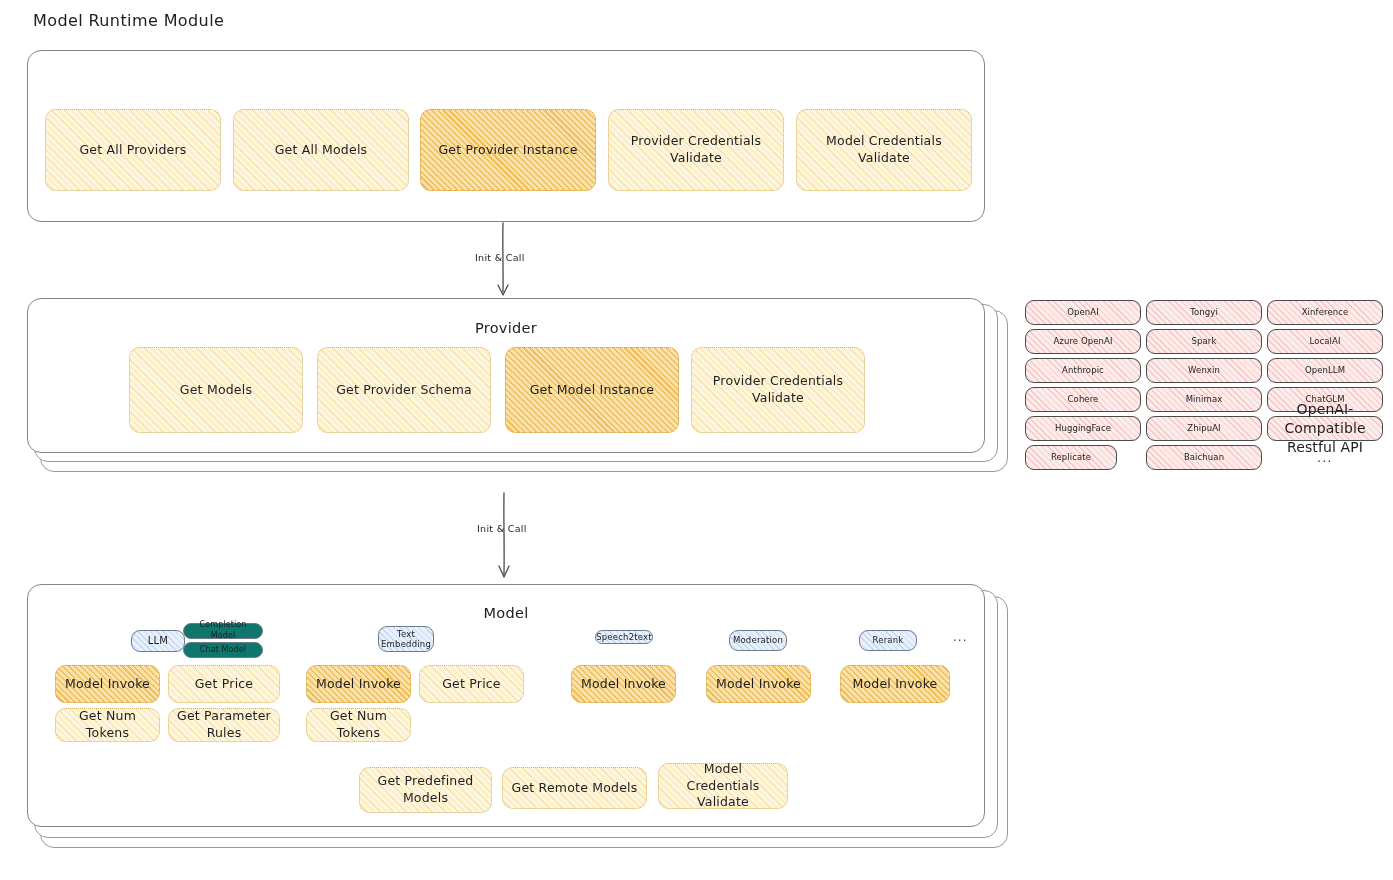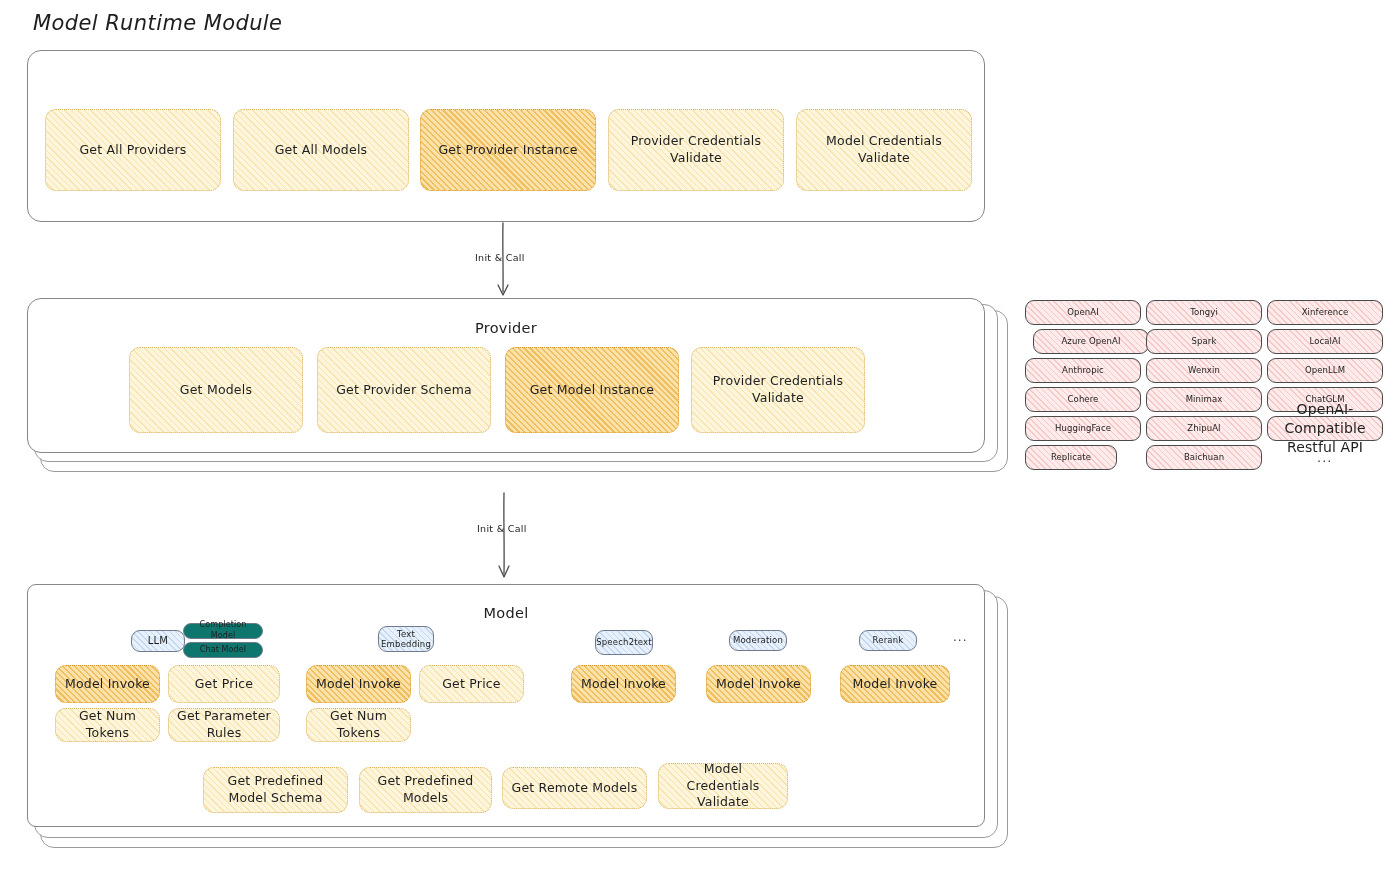--- a/index.html
+++ b/index.html
@@ -144,21 +144,21 @@
     color: #3a3a3a;
     letter-spacing: 1px;
     z-index: 7;
   }
 </style>
 </head>
 <body>
 
 <div id="canvas">
 
-  <div class="sketch-title" style="left:33px; top:11px; font-size:21px;font-style:italic;">Model Runtime Module</div>
+  <div class="sketch-title" style="left:33px; top:11px; font-size:16px;">Model Runtime Module</div>
 
   <div class="card card-main" style="left:27px; top:50px; width:958px; height:172px;">
 
     <div class="box box-yellow" style="left:17px; top:58px; width:176px; height:82px;">Get All Providers</div>
 
     <div class="box box-yellow" style="left:205px; top:58px; width:176px; height:82px;">Get All Models</div>
 
     <div class="box box-orange" style="left:392px; top:58px; width:176px; height:82px;">Get Provider Instance</div>
 
     <div class="box box-yellow" style="left:580px; top:58px; width:176px; height:82px;">Provider Credentials Validate</div>
@@ -183,21 +183,21 @@
     <div class="box box-yellow" style="left:289px; top:48px; width:174px; height:86px;">Get Provider Schema</div>
 
     <div class="box box-orange" style="left:477px; top:48px; width:174px; height:86px;">Get Model Instance</div>
 
     <div class="box box-yellow" style="left:663px; top:48px; width:174px; height:86px;">Provider Credentials Validate</div>
   </div>
 
   <div style="position:absolute; left:1025px; top:300px; z-index:6;">
 
     <div class="box box-pink" style="left:0px; top:0px; width:116px; height:25px;">OpenAI</div>
-    <div class="box box-pink" style="left:8px; top:29px; width:116px; height:25px;">Azure OpenAI</div>
+    <div class="box box-pink" style="left:0px; top:29px; width:116px; height:25px;">Azure OpenAI</div>
     <div class="box box-pink" style="left:0px; top:58px; width:116px; height:25px;">Anthropic</div>
     <div class="box box-pink" style="left:0px; top:87px; width:116px; height:25px;">Cohere</div>
     <div class="box box-pink" style="left:0px; top:116px; width:116px; height:25px;">HuggingFace</div>
     <div class="box box-pink" style="left:0px; top:145px; width:92px; height:25px;">Replicate</div>
 
     <div class="box box-pink" style="left:121px; top:0px; width:116px; height:25px;">Tongyi</div>
     <div class="box box-pink" style="left:121px; top:29px; width:116px; height:25px;">Spark</div>
     <div class="box box-pink" style="left:121px; top:58px; width:116px; height:25px;">Wenxin</div>
     <div class="box box-pink" style="left:121px; top:87px; width:116px; height:25px;">Minimax</div>
     <div class="box box-pink" style="left:121px; top:116px; width:116px; height:25px;">ZhipuAI</div>
@@ -214,48 +214,47 @@
 
   <svg class="arrow" style="left:491px; top:492px;" width="26" height="92" viewBox="0 0 26 92">
     <path d="M13 1 C 12.5 26, 13.5 54, 13 82" stroke="#4a4a4a" stroke-width="1.3" fill="none" stroke-linecap="round"></path>
     <path d="M8 74 L13 85 L18 74" stroke="#4a4a4a" stroke-width="1.3" fill="none" stroke-linecap="round" stroke-linejoin="round"></path>
   </svg>
   <div class="arrow-label" style="left:477px; top:523px;">Init &amp; Call</div>
 
   <div class="card-ghost" style="left:40px; top:596px; width:968px; height:252px;"></div>
   <div class="card-ghost" style="left:34px; top:590px; width:964px; height:248px;"></div>
 
-  <div class="card card-main" style="left:27px; top:584px; width:958px; height:243px;border-radius:9px;">
+  <div class="card card-main" style="left:27px; top:584px; width:958px; height:243px;">
     <div class="card-title" style="top:20px;">Model</div>
 
     <div class="box box-blue" style="left:103px; top:45px; width:54px; height:22px; font-size:10px;">LLM</div>
     <div class="box box-white" style="left:155px; top:38px; width:80px; height:16px;">Completion Model</div>
     <div class="box box-white" style="left:155px; top:57px; width:80px; height:16px;">Chat Model</div>
 
     <div class="box box-orange" style="left:27px; top:80px; width:105px; height:38px;">Model Invoke</div>
     <div class="box box-yellow" style="left:140px; top:80px; width:112px; height:38px;">Get Price</div>
     <div class="box box-yellow" style="left:27px; top:123px; width:105px; height:34px;">Get Num Tokens</div>
     <div class="box box-yellow" style="left:140px; top:123px; width:112px; height:34px;">Get Parameter Rules</div>
 
     <div class="box box-blue" style="left:350px; top:41px; width:56px; height:26px;">Text Embedding</div>
 
     <div class="box box-orange" style="left:278px; top:80px; width:105px; height:38px;">Model Invoke</div>
     <div class="box box-yellow" style="left:391px; top:80px; width:105px; height:38px;">Get Price</div>
     <div class="box box-yellow" style="left:278px; top:123px; width:105px; height:34px;">Get Num Tokens</div>
 
-    <div class="box box-blue" style="left:567px; top:45px; width:58px; height:25px;">Speech2text</div>
+    <div class="box box-blue" style="left:567px; top:45px; width:58px; height:14px;">Speech2text</div>
     <div class="box box-orange" style="left:543px; top:80px; width:105px; height:38px;">Model Invoke</div>
 
     <div class="box box-blue" style="left:701px; top:45px; width:58px; height:21px;">Moderation</div>
     <div class="box box-orange" style="left:678px; top:80px; width:105px; height:38px;">Model Invoke</div>
 
     <div class="box box-blue" style="left:831px; top:45px; width:58px; height:21px;">Rerank</div>
     <div class="box box-orange" style="left:812px; top:80px; width:110px; height:38px;">Model Invoke</div>
 
     <div class="ellipsis" style="left:925px; top:45px; font-size:12px;">...</div>
 
-    <div class="box box-yellow" style="left:175px; top:182px; width:145px; height:46px;">Get Predefined Model Schema</div>
     <div class="box box-yellow" style="left:331px; top:182px; width:133px; height:46px;">Get Predefined Models</div>
     <div class="box box-yellow" style="left:474px; top:182px; width:145px; height:42px;">Get Remote Models</div>
     <div class="box box-yellow" style="left:630px; top:178px; width:130px; height:46px;">Model Credentials Validate</div>
   </div>
 
 </div>
 
 </body></html>

